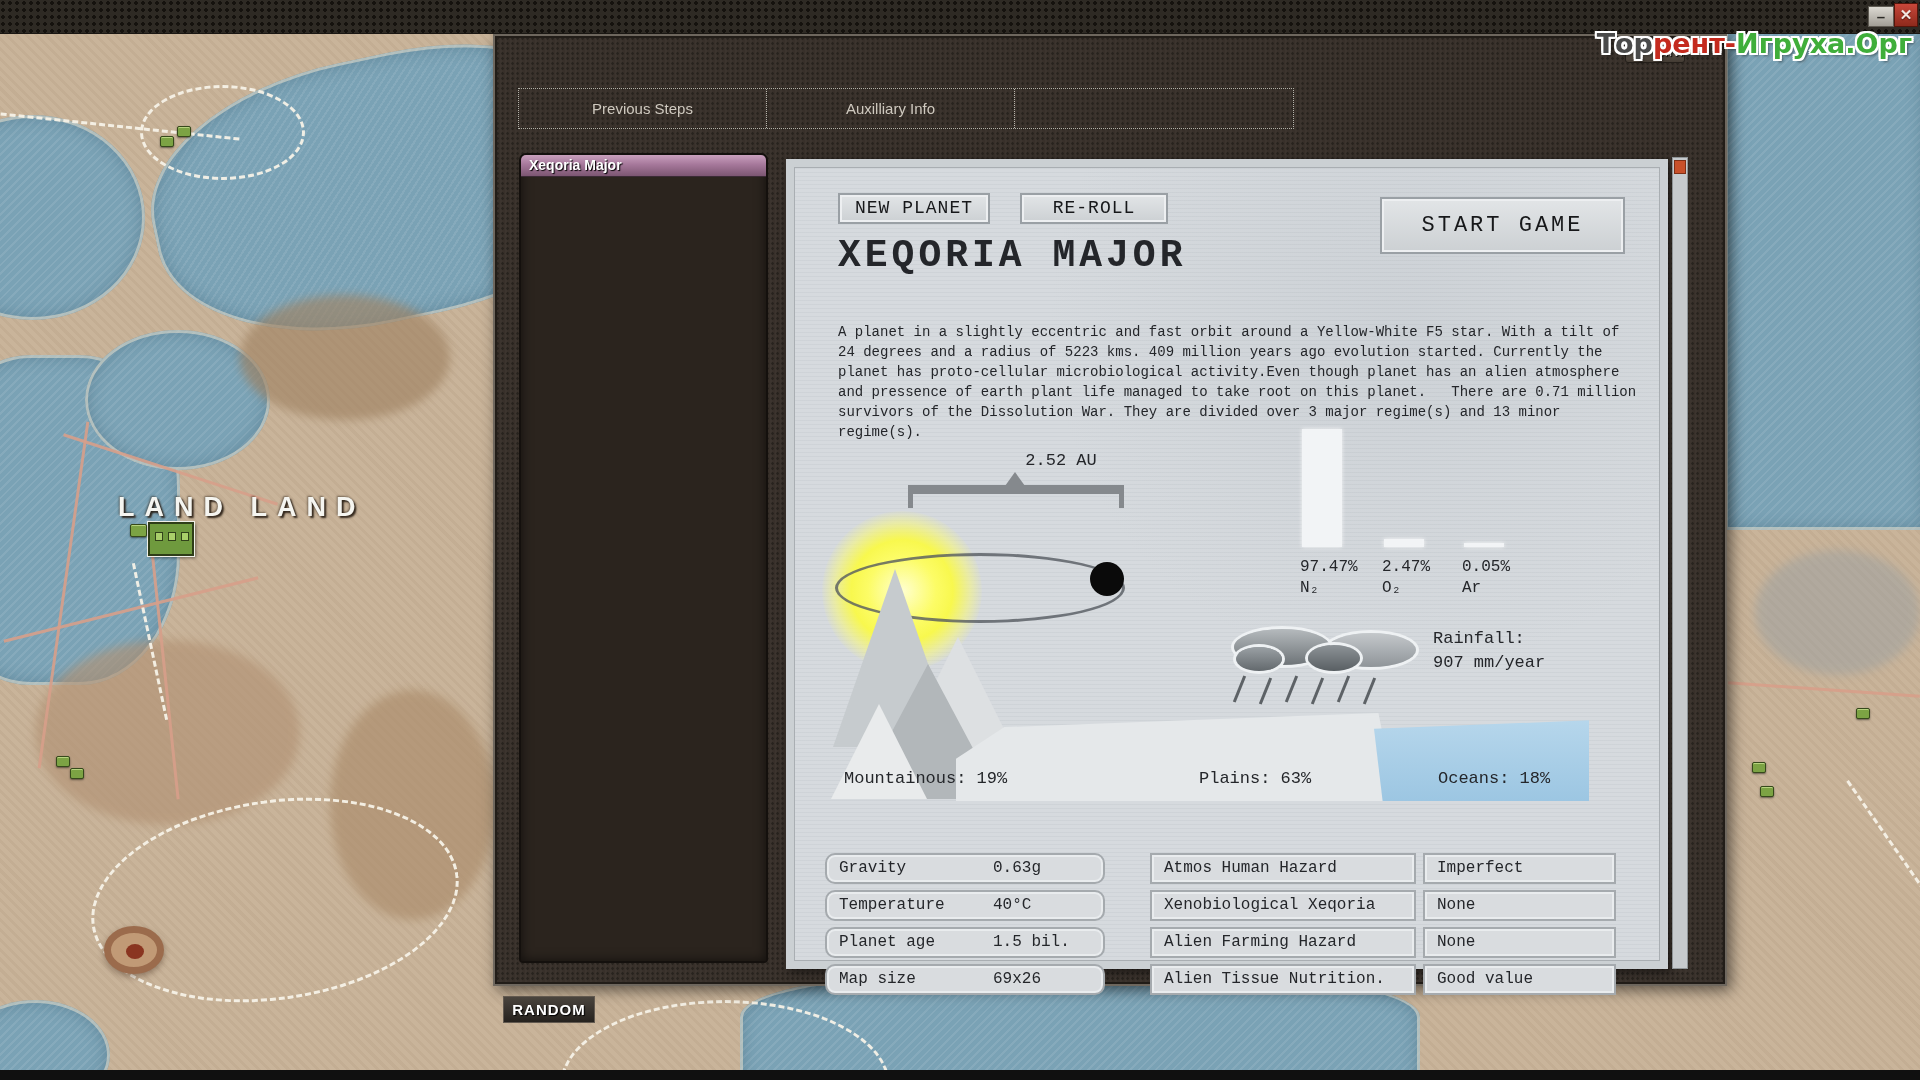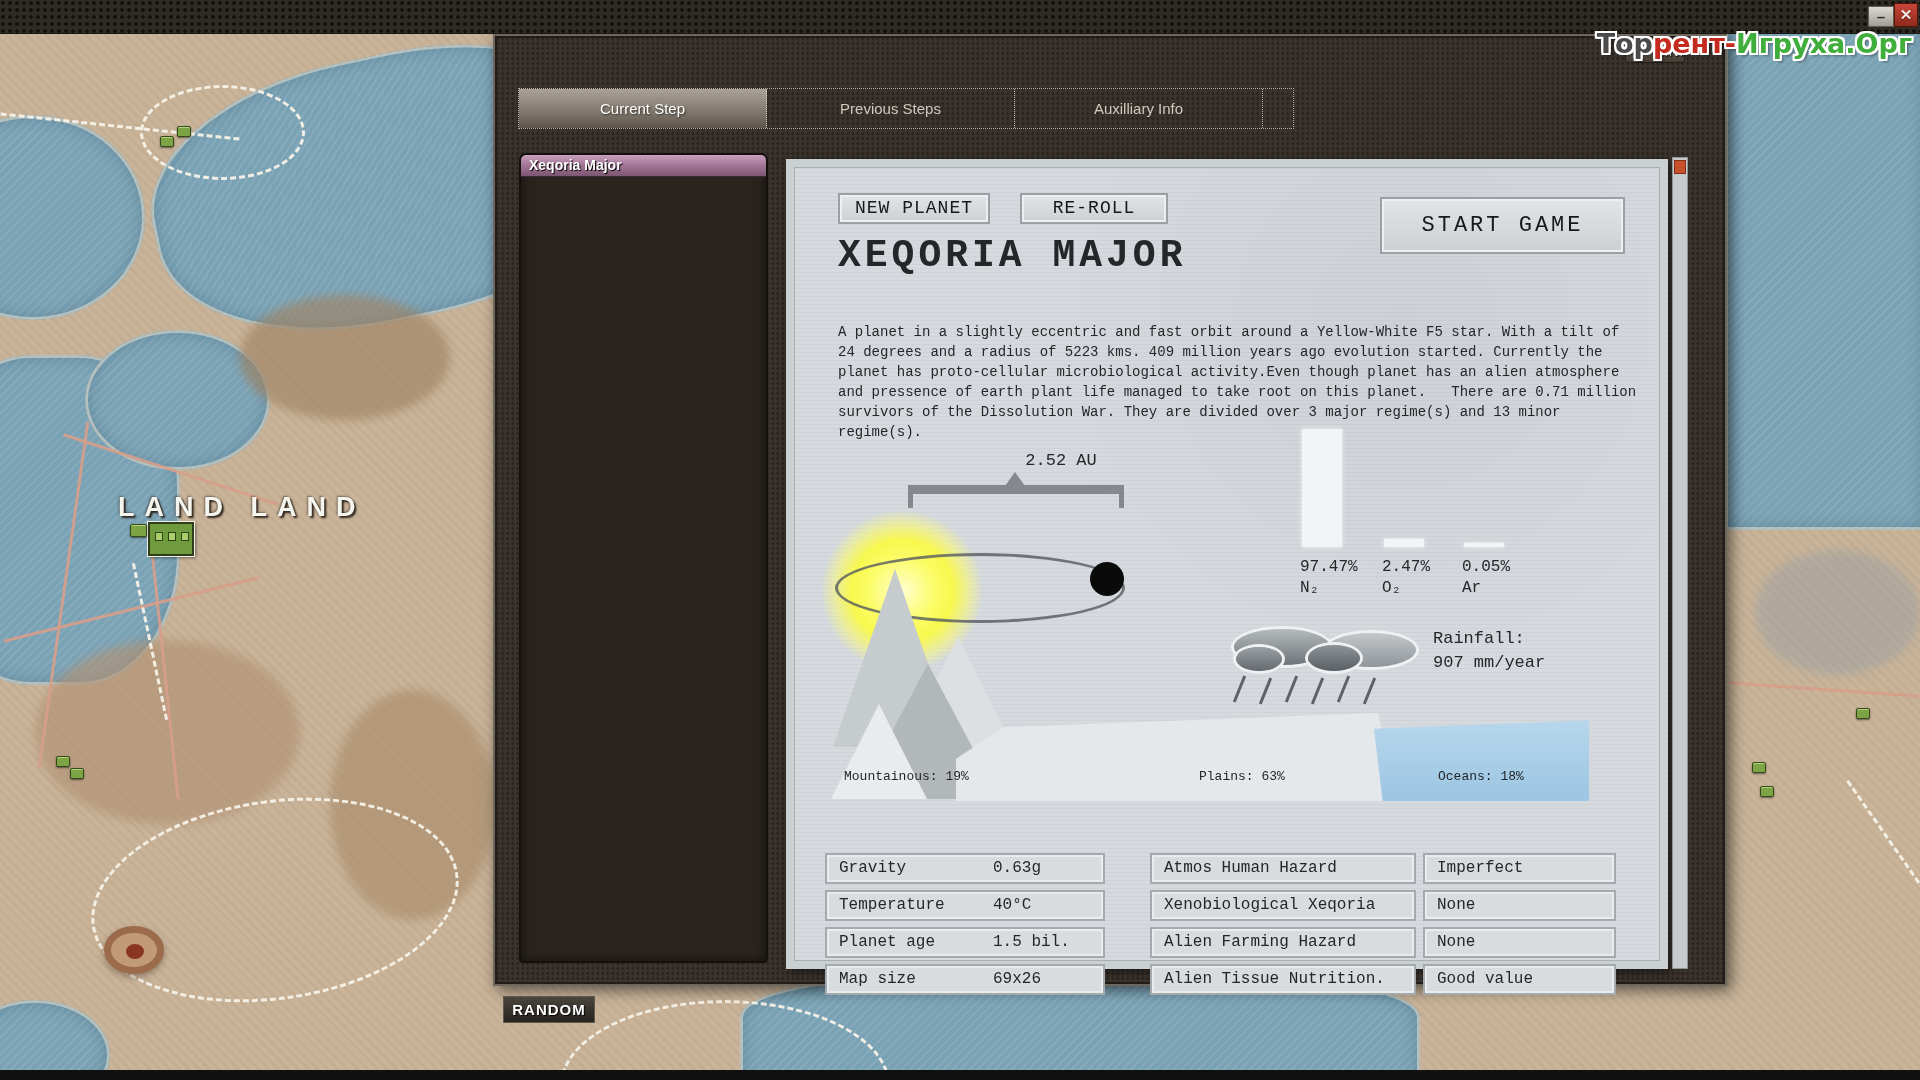--- a/index.html
+++ b/index.html
@@ -106,26 +106,26 @@
   
   .cloud { position:absolute; border-radius:50%; box-shadow:0 0 0 3px #eef1f3; }
   .rain { position:absolute; width:3px; height:28px; background:#5d6266; transform:rotate(22deg); }
   .rainfall-text { position:absolute; left:647px; top:468px; font-size:17px; line-height:24px; }
   
   .plains { position:absolute; left:170px; top:554px; width:440px; height:88px; background:#e5e8ea;
     clip-path: polygon(11% 16%, 96% 0%, 100% 100%, 0% 100%, 0% 52%); }
   .ocean { position:absolute; left:588px; top:558px; width:215px; height:84px;
     background:linear-gradient(180deg,#b7d7ec,#9cc6e2);
     clip-path: polygon(0 14%, 100% 4%, 100% 100%, 4% 100%); }
-  .tlabel { position:absolute; top:610px; font-size:13px; }
+  .tlabel { position:absolute; top:610px; font-size:17px; }
   
   .stats { position:absolute; top:694px; display:flex; flex-direction:column; }
   .stats-left { left:39px; width:280px; }
   .stats-right { left:364px; width:466px; }
-  .srow { display:flex; height:31px; margin-bottom:6px; }
+  .srow { display:flex; height:31px; margin-bottom:6px;border-radius:10px; }
   .cell { border:2px solid #a5aaae; background:#d9dcdf; box-shadow:inset 0 0 0 2px #e9ecee;
     font-size:16px; line-height:27px; padding:0 12px; overflow:hidden; white-space:nowrap; }
   .stats-left .srow { border:2px solid #a5aaae; background:#d9dcdf; box-shadow:inset 0 0 0 2px #e9ecee; }
   .stats-left .k { flex:1; font-size:16px; line-height:27px; padding-left:12px; }
   .stats-left .v { width:110px; font-size:16px; line-height:27px; }
   .stats-right .k { width:266px; margin-right:7px; }
   .stats-right .v { flex:1; }
   
   .random-btn { position:absolute; left:503px; top:996px; width:92px; height:27px; z-index:25;
     background:linear-gradient(#4a443d,#26221e); border:1px solid #62594f; color:#fff;
@@ -184,21 +184,20 @@
   <div class="winbtn btn-close">✕</div>
   <div class="watermark">
     <span class="wm-gray">Тор</span><span class="wm-red">рент-</span><span class="wm-green">Игруха.Орг</span>
   </div>
 
   <div class="dialog">
 
     <div class="mini-btn">MINI</div>
 
     <div class="tabs">
-      <div class="tab active">Current Step</div>
       <div class="tab">Previous Steps</div>
       <div class="tab">Auxilliary Info</div>
     </div>
 
     <div class="sidebar">
       <div class="sidebar-item">Xeqoria Major</div>
     </div>
 
     <div class="paper">
       <div class="pbtn btn-newplanet">NEW PLANET</div>

